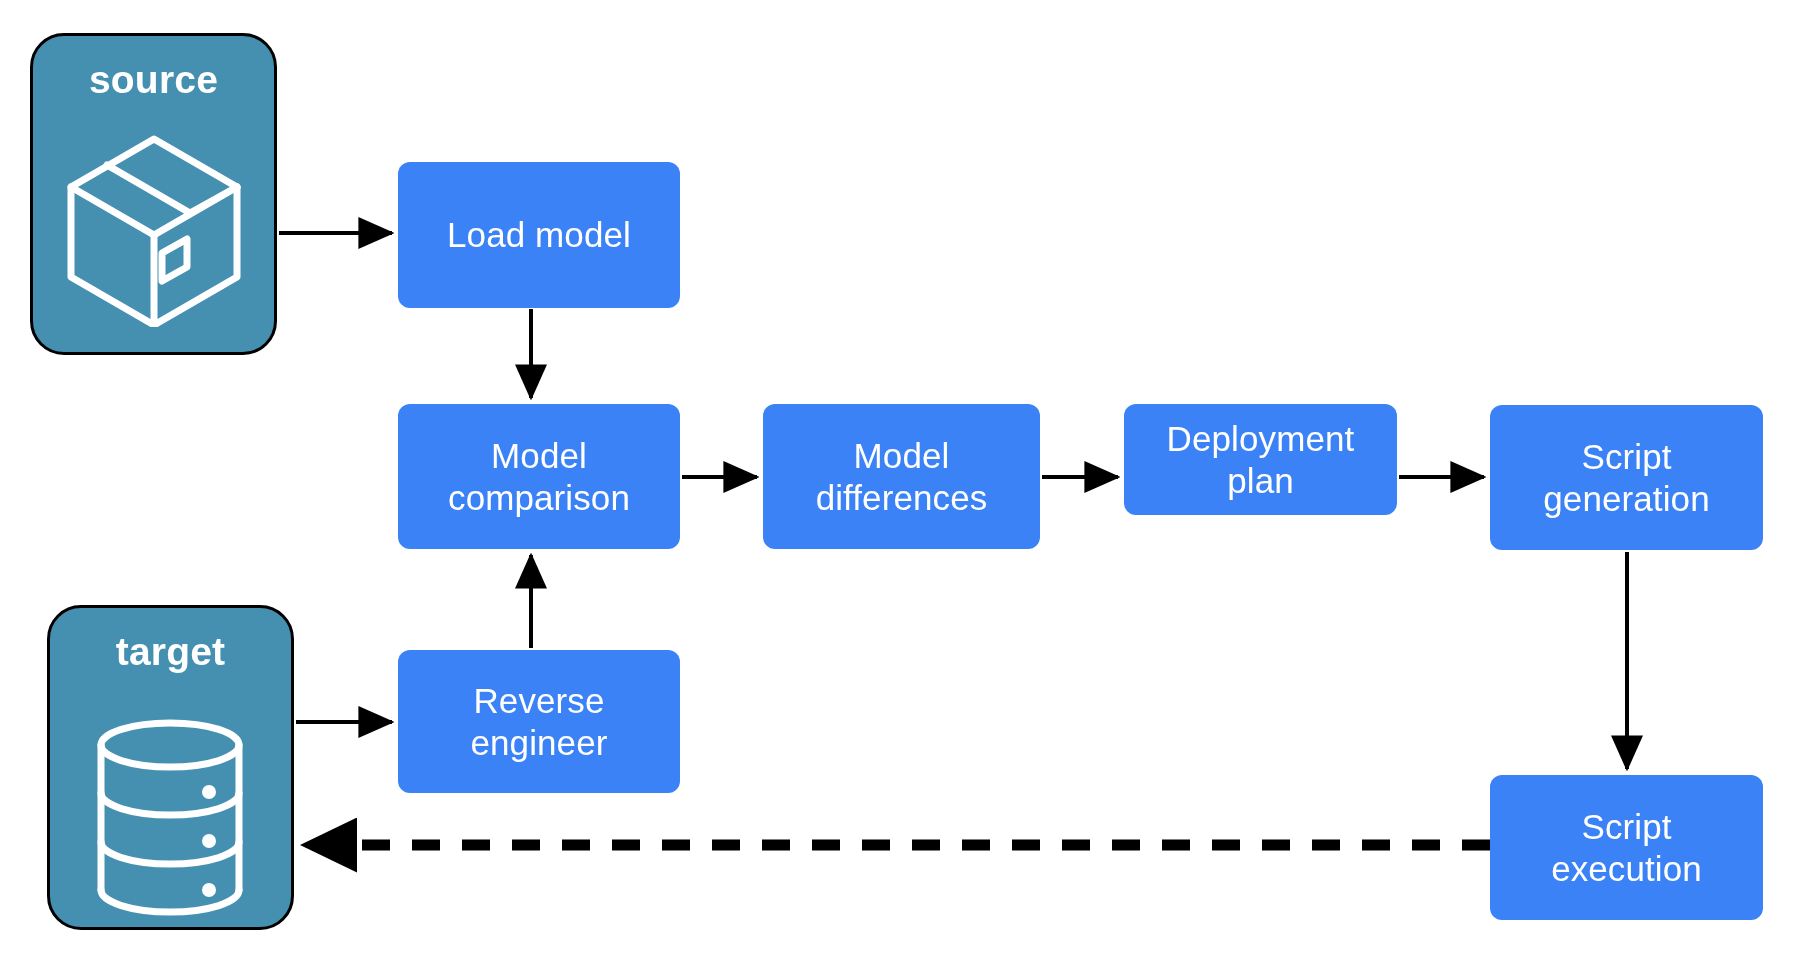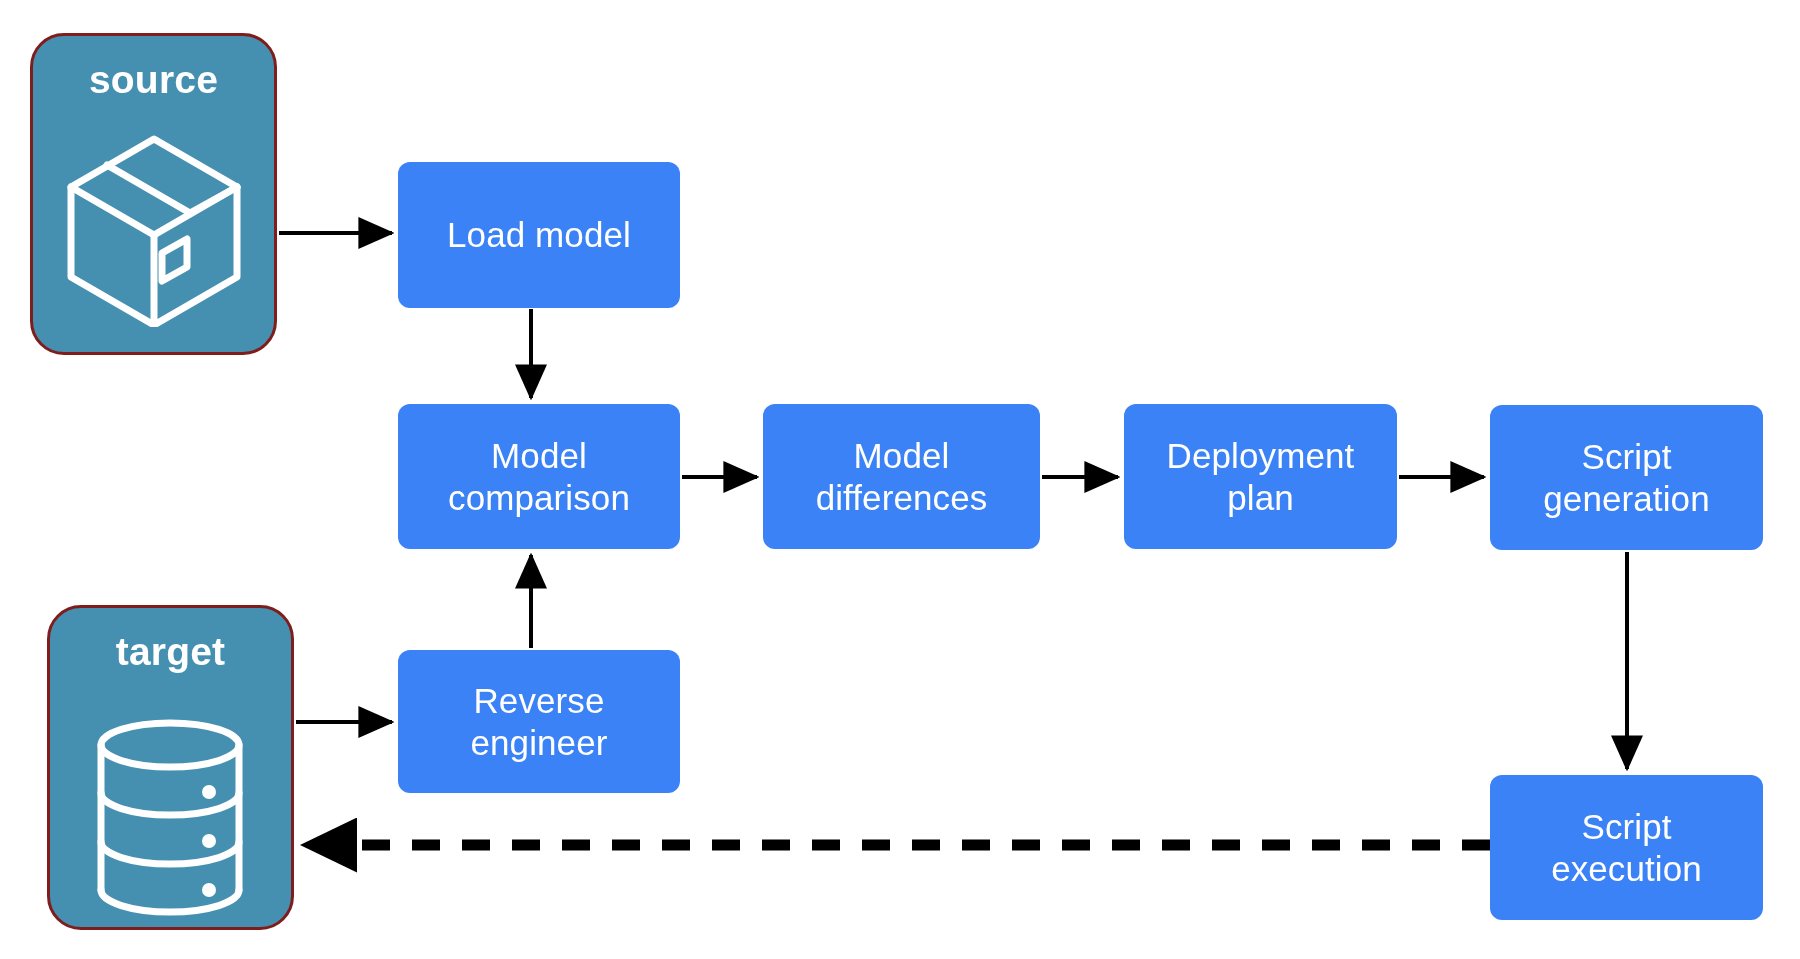--- a/index.html
+++ b/index.html
@@ -38,21 +38,21 @@
   .node-process {
     background: #3b82f6;
     border-radius: 12px;
     font-size: 35px;
     line-height: 1.18;
     font-weight: 400;
     letter-spacing: 0.1px;
   }
   .node-endpoint {
     background: #4590b0;
-    border: 3px solid #7f1d1d;
+    border: 3px solid #000000;
     border-radius: 34px;
     flex-direction: column;
     justify-content: flex-start;
   }
   .endpoint-title {
     font-size: 39px;
     font-weight: 700;
     letter-spacing: 0.2px;
     margin-top: 22px;
   }
@@ -144,21 +144,21 @@
   <div class="node node-process" id="node-model-comparison" style="left:398px; top:404px; width:282px; height:145px;">
     <span class="node-label">Model
 comparison</span>
   </div>
 
   <div class="node node-process" id="node-model-differences" style="left:763px; top:404px; width:277px; height:145px;">
     <span class="node-label">Model
 differences</span>
   </div>
 
-  <div class="node node-process" id="node-deployment-plan" style="left:1124px; top:404px; width:273px; height:145px;">
+  <div class="node node-process" id="node-deployment-plan" style="left:1124px; top:404px; width:273px; height:111px;">
     <span class="node-label">Deployment
 plan</span>
   </div>
 
   <div class="node node-process" id="node-script-generation" style="left:1490px; top:405px; width:273px; height:145px;">
     <span class="node-label">Script
 generation</span>
   </div>
 
   <div class="node node-process" id="node-reverse-engineer" style="left:398px; top:650px; width:282px; height:143px;">

